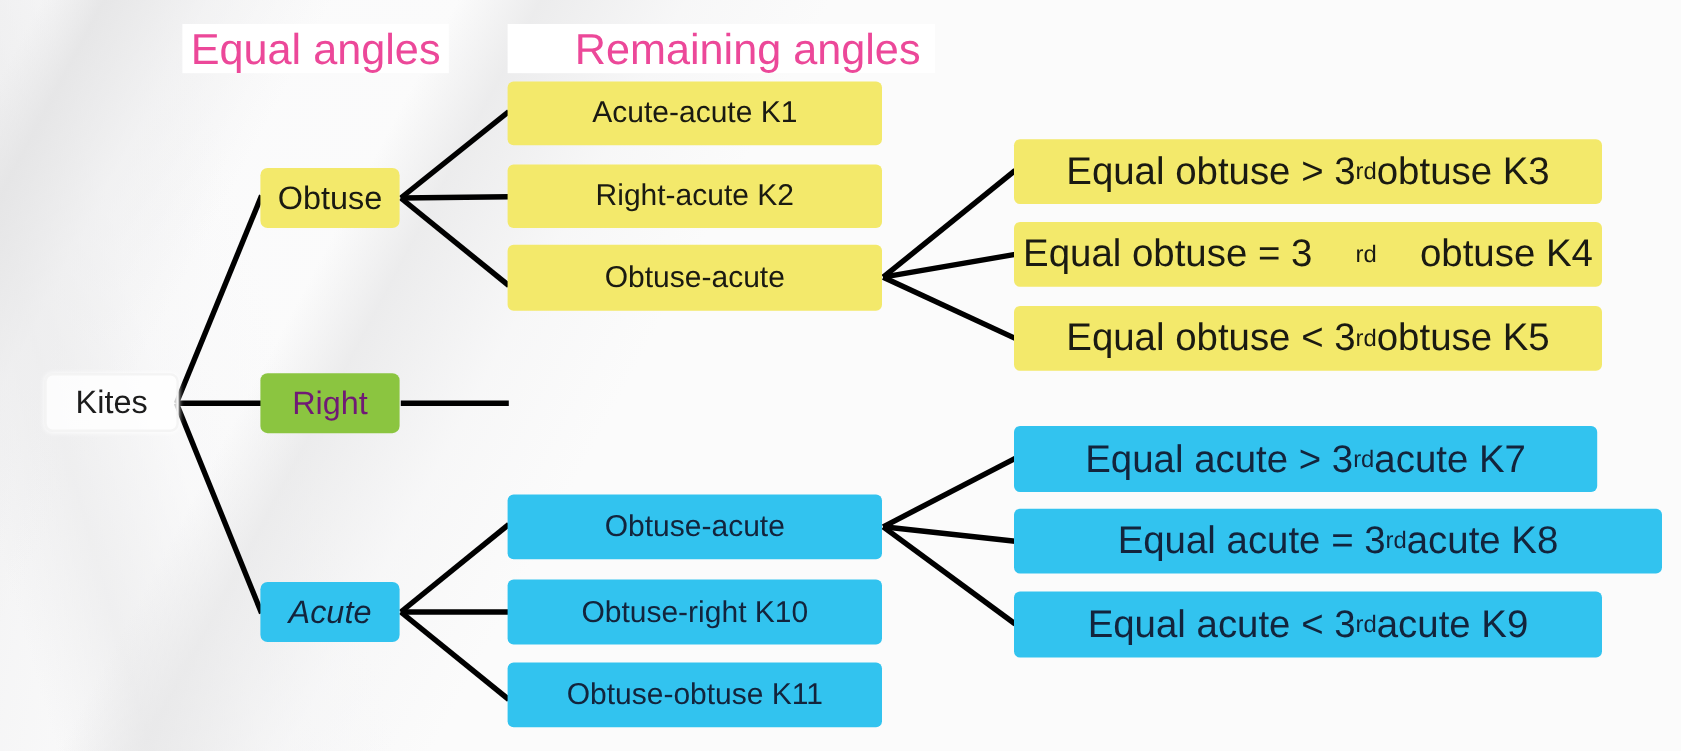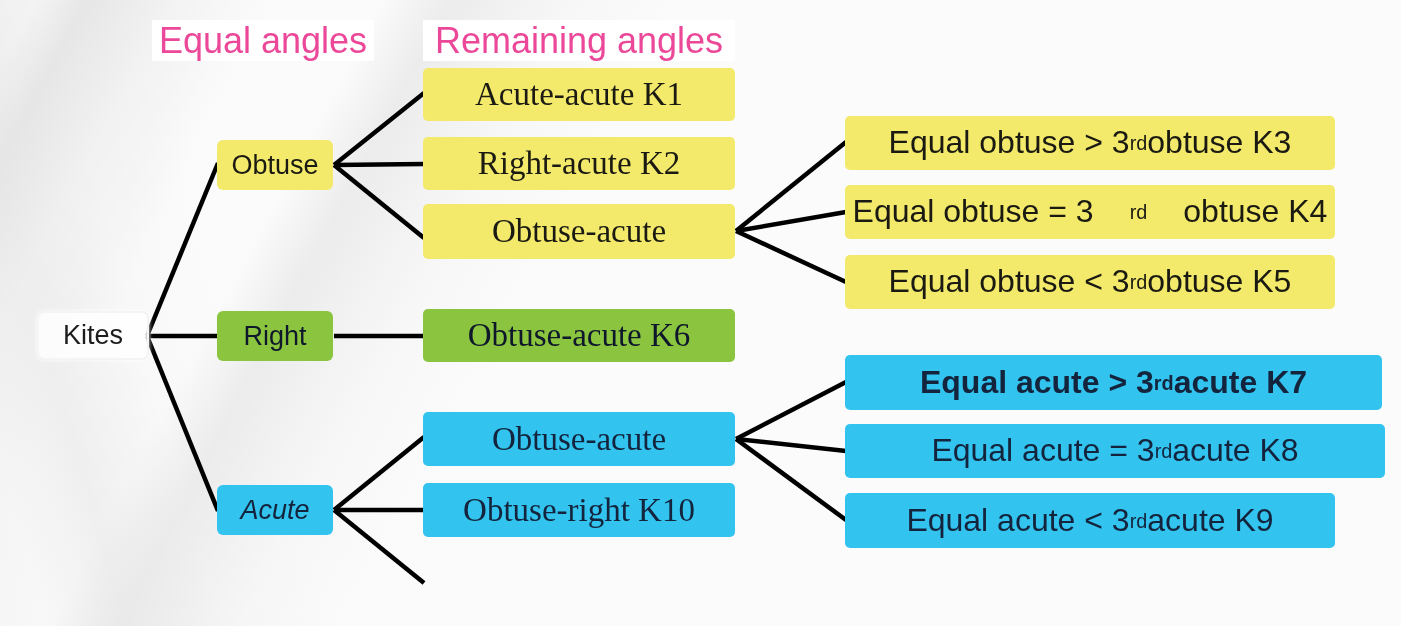--- a/index.html
+++ b/index.html
@@ -60,24 +60,24 @@
   }
   .root {
     background: rgba(255,255,255,0.82);
     border: 2px solid #f4f4f4;
     border-radius: 7px;
     font-size: 27px;
     color: #1c1c1c;
     box-shadow: 0 0 4px rgba(255,255,255,0.95);
   }
   .yellow { background: #f3e96b; color: #1a1a12; }
-  .green  { background: #8bc540; color: #0f172a; }
+  .green  { background: #8bc540; color: #701a75; }
   .blue   { background: #32c3ef; color: #13243c; }
   .lvl1 { font-size: 27px; border-radius: 6px; }
-  .lvl2 { font-size: 33px; font-family: Liberation Serif, serif; }
+  .lvl2 { font-size: 25px; }
   .lvl3 { font-size: 32px; }
   sup {
     font-size: 0.62em;
     vertical-align: super;
     line-height: 0;
   }
 </style>
 </head>
 <body>
 
@@ -104,54 +104,54 @@
       <line x1="736" y1="231" x2="846" y2="212"></line>
       <line x1="736" y1="231" x2="846" y2="282"></line>
 
       <line x1="736" y1="439" x2="846" y2="382"></line>
       <line x1="736" y1="439" x2="846" y2="451"></line>
       <line x1="736" y1="439" x2="846" y2="520"></line>
     </g>
   </svg>
 
   <div class="col-head" style="left:152px; top:20px; width:222px; height:41px;">Equal angles</div>
-  <div class="col-head" style="left:423px; top:20px; width:312px; height:41px;">Remaining angles</div>
+  <div class="col-head" style="left:423px; top:20px; width:312px; height:41px;padding-left:44px;">Remaining angles</div>
 
   <div class="node root" style="left:37px; top:311px; width:112px; height:49px;">Kites</div>
 
   <div class="node yellow lvl1" style="left:217px; top:140px; width:116px; height:50px;">Obtuse</div>
   <div class="node green lvl1" style="left:217px; top:311px; width:116px; height:50px;">Right</div>
   <div class="node blue lvl1" style="left:217px; top:485px; width:116px; height:50px;font-style:italic;">Acute</div>
 
   <div class="node yellow lvl2" style="left:423px; top:68px; width:312px; height:53px;">Acute-acute K1</div>
   <div class="node yellow lvl2" style="left:423px; top:137px; width:312px; height:53px;">Right-acute K2</div>
   <div class="node yellow lvl2" style="left:423px; top:204px; width:312px; height:55px;">Obtuse-acute</div>
 
-  <div class="node green lvl2" style="left:423px; top:309px; width:312px; height:53px;">Obtuse-acute K6</div>
 
   <div class="node blue lvl2" style="left:423px; top:412px; width:312px; height:54px;">Obtuse-acute</div>
   <div class="node blue lvl2" style="left:423px; top:483px; width:312px; height:54px;">Obtuse-right K10</div>
+  <div class="node blue lvl2" style="left:423px; top:552px; width:312px; height:54px;">Obtuse-obtuse K11</div>
 
   <div class="node yellow lvl3" style="left:845px; top:116px; width:490px; height:54px;">
     <span>Equal obtuse &gt; 3</span>
       <sup>rd</sup>
       <span> obtuse K3</span>
   </div>
   <div class="node yellow lvl3" style="left:845px; top:185px; width:490px; height:54px;gap:36px;">
     <span>Equal obtuse = 3</span>
       <sup>rd</sup>
       <span> obtuse K4</span>
   </div>
   <div class="node yellow lvl3" style="left:845px; top:255px; width:490px; height:54px;">
     <span>Equal obtuse &lt; 3</span>
       <sup>rd</sup>
       <span> obtuse K5</span>
   </div>
 
-  <div class="node blue lvl3" style="left:845px; top:355px; width:537px; height:55px;font-weight:bold;">
+  <div class="node blue lvl3" style="left:845px; top:355px; width:486px; height:55px;">
     <span>Equal acute &gt; 3</span>
       <sup>rd</sup>
       <span> acute K7</span>
   </div>
   <div class="node blue lvl3" style="left:845px; top:424px; width:540px; height:54px;">
     <span>Equal acute = 3</span>
       <sup>rd</sup>
       <span> acute K8</span>
   </div>
   <div class="node blue lvl3" style="left:845px; top:493px; width:490px; height:55px;">

